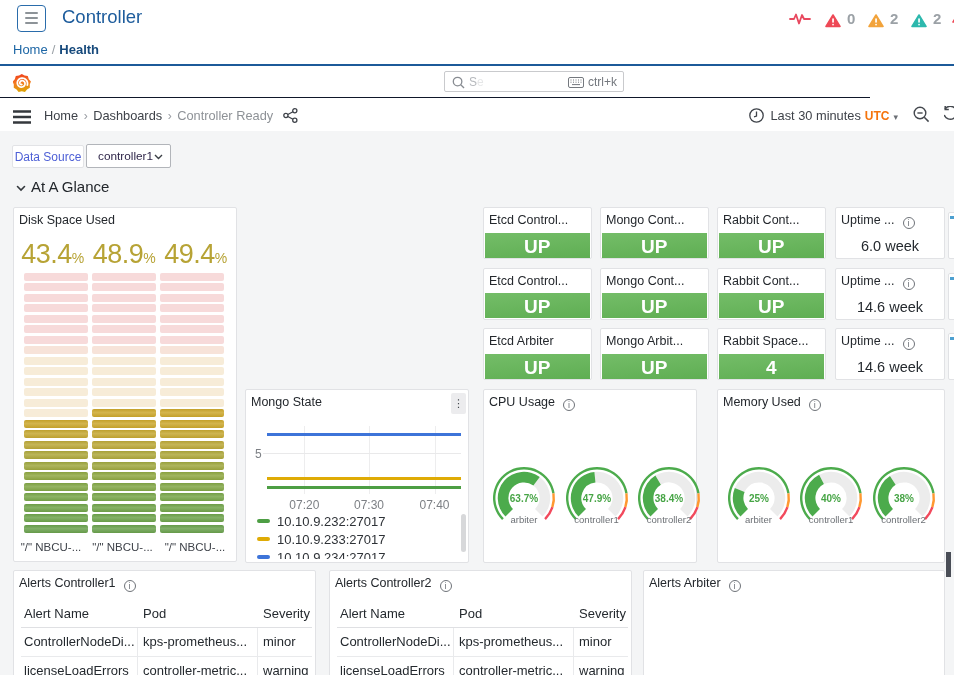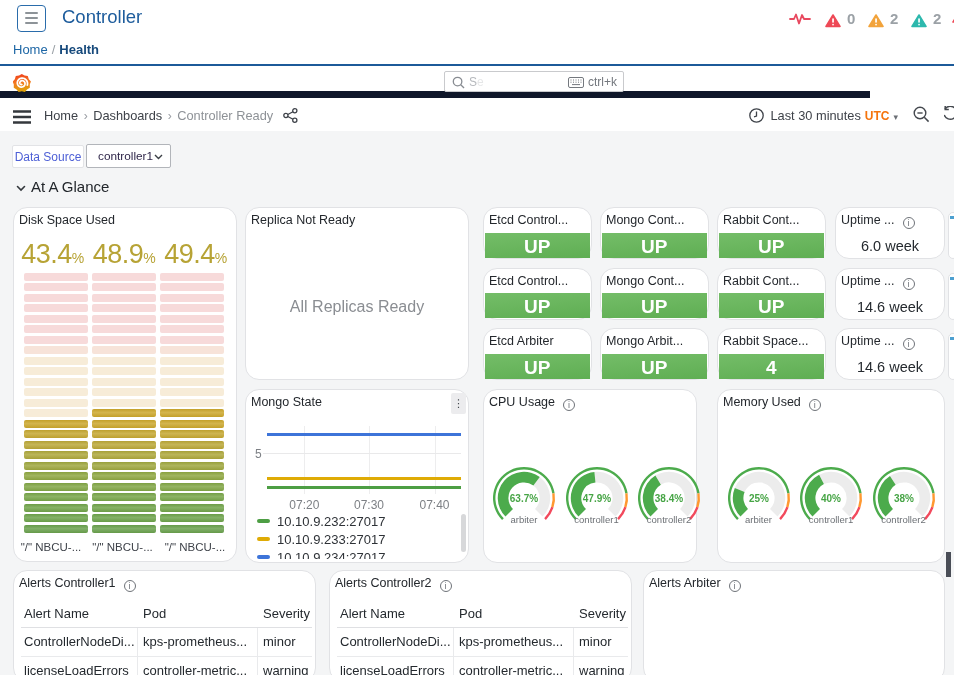--- a/index.html
+++ b/index.html
@@ -7,37 +7,37 @@
 #hambtn { position:absolute; left:17px; top:5px; width:29px; height:27px; border:1.5px solid #2a6cab; border-radius:4px; }
 #hambtn .l { position:absolute; left:7px; width:13px; height:2px; background:#8d9398; border-radius:1px; }
 #apptitle { position:absolute; left:62px; top:6px; font-size:18.5px; color:#1d5c9c; }
 #appbc { position:absolute; left:13px; top:42px; font-size:13px; color:#1d66a5; }
 #appbc .sep { color:#9aa0a6; padding:0 4px; }
 #appbc b { color:#174a7c; }
 #blueline { position:absolute; left:0; top:64px; width:954px; height:2px; background:#1c5a99; }
 .tri { display:inline-block; vertical-align:middle; }
 .trinum { font-size:15px; font-weight:bold; color:#9ba1a6; }
 
-#gnav { position:absolute; left:0; top:66px; width:870px; height:32px; background:#fff; border-bottom:7px solid #0f172a; }
+#gnav { position:absolute; left:0; top:66px; width:870px; height:32px; background:#fff; border-bottom:1px solid #0f172a; }
 #search { position:absolute; left:444px; top:5px; width:180px; height:21px; border:1px solid #c9cacd; border-radius:2px; background:#fff; font-size:12px; color:#b6b9bd; }
 #search .kbd { position:absolute; right:6px; top:2.5px; color:#74787e; font-size:12px; }
 
 #toolbar { position:absolute; left:0; top:98px; width:954px; height:33px; background:#fff; }
 #tbc { position:absolute; left:44px; top:10px; font-size:12.8px; color:#3e4249; }
 #tbc .chev { color:#9a9ea4; padding:0 5.5px; font-size:12px; }
 #tbc .cur { color:#8e9297; }
 #tbtime { position:absolute; right:56px; top:10px; font-size:12.8px; color:#3e4249; }
 #tbtime b { color:#f5740c; font-size:12px; font-weight:bold; padding-left:4px;}
 
 #canvas { position:absolute; left:0; top:131px; width:954px; height:544px; background:#f4f5f6; }
 .chip { position:absolute; background:#fff; border:1px solid #e2e3e6; border-radius:2px; font-size:13px; }
 #dschip { left:12px; top:13.5px; width:72px; height:23px; line-height:22px; text-align:center; color:#4d5fd6; font-size:12px; white-space:nowrap; }
 #ddsel { left:86px; top:12.5px; width:85px; height:24px; line-height:23px; color:#30274a; border:1px solid #b2b5ba; padding-left:11px; font-size:11.8px; }
 #glance { position:absolute; left:16px; top:47px; font-size:15px; font-weight:500; color:#22262b; }
-.panel { position:absolute; background:#fff; border:1px solid #e1e2e5; border-radius:14px; }
+.panel { position:absolute; background:#fff; border:1px solid #e1e2e5; border-radius:2px; }
 .ptitle { position:absolute; left:5px; top:5px; font-size:12.5px; font-weight:500; color:#23272c; white-space:nowrap; }
 .ico-i { display:inline-block; width:12px; height:12px; border:1px solid #6f7379; border-radius:50%; font-size:9px; font-weight:normal; color:#6f7379; text-align:center; line-height:11px; vertical-align:-2px; margin-left:8px; font-style:normal;}
 .statbox { position:absolute; left:0.5px; right:0.5px; bottom:0.5px; text-align:center; color:#fff; font-weight:bold; font-size:19px; background:linear-gradient(175deg,#74bd68,#5fae53); }
 .upt-val { position:absolute; left:0; right:0; text-align:center; font-size:14.5px; color:#24292e; }
 
 .dval { position:absolute; top:31px; width:74px; text-align:center; font-size:27px; color:#b7a335; letter-spacing:-0.5px;}
 .dval span { font-size:14px; }
 .dcol { position:absolute; top:65px; width:64px; height:262px; }
 .dcol i { position:absolute; left:0; width:64px; height:7.6px; border-radius:2px; }
 .dlbl { position:absolute; top:333px; width:74px; text-align:center; font-size:11.5px; color:#3f434a; white-space:nowrap; }
@@ -231,24 +231,20 @@
         <i style="top:210px;background:linear-gradient(180deg,#7c9f42 0%,#95b463 45%,#7c9f42 100%)"></i>
         <i style="top:220px;background:linear-gradient(180deg,#729e45 0%,#8db365 45%,#729e45 100%)"></i>
         <i style="top:231px;background:linear-gradient(180deg,#6c9c46 0%,#87b266 45%,#6c9c46 100%)"></i>
         <i style="top:241px;background:linear-gradient(180deg,#689c47 0%,#84b167 45%,#689c47 100%)"></i>
         <i style="top:252px;background:linear-gradient(180deg,#659a49 0%,#81af69 45%,#659a49 100%)"></i>
       </div>
       <div class="dlbl" style="left:0px">"/" NBCU-...</div>
       <div class="dlbl" style="left:71.5px">"/" NBCU-...</div>
       <div class="dlbl" style="left:144px">"/" NBCU-...</div>
     </div>
-    <div class="panel" style="left:245px;top:76px;width:224px;height:173px">
-      <div class="ptitle">Replica Not Ready</div>
-      <div style="position:absolute;left:0;right:0;top:90px;text-align:center;font-size:16px;color:#8a8d92">All Replicas Ready</div>
-    </div>
     <div class="panel" style="left:483px;top:76px;width:108.5px;height:52px">
       <div class="ptitle">Etcd Control...</div>
       <div class="statbox" style="top:24.5px;line-height:27px">UP</div>
     </div>
     <div class="panel" style="left:600px;top:76px;width:108.5px;height:52px">
       <div class="ptitle">Mongo Cont...</div>
       <div class="statbox" style="top:24.5px;line-height:27px">UP</div>
     </div>
     <div class="panel" style="left:717px;top:76px;width:108.5px;height:52px">
       <div class="ptitle">Rabbit Cont...</div>

